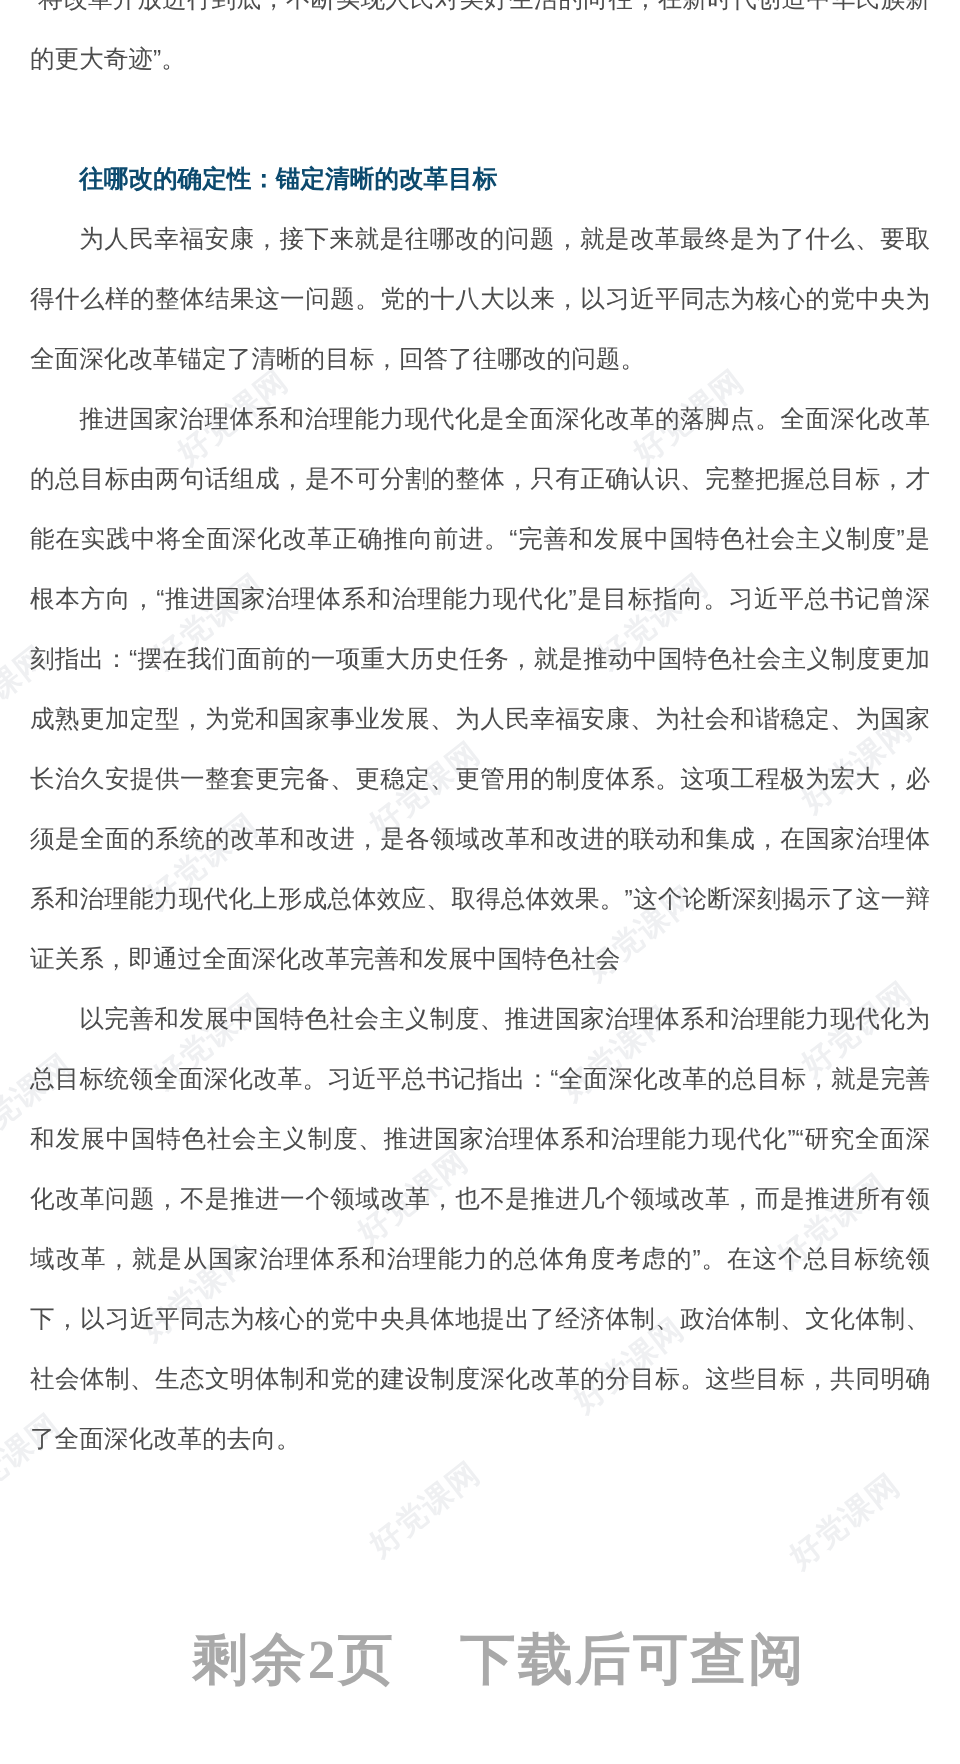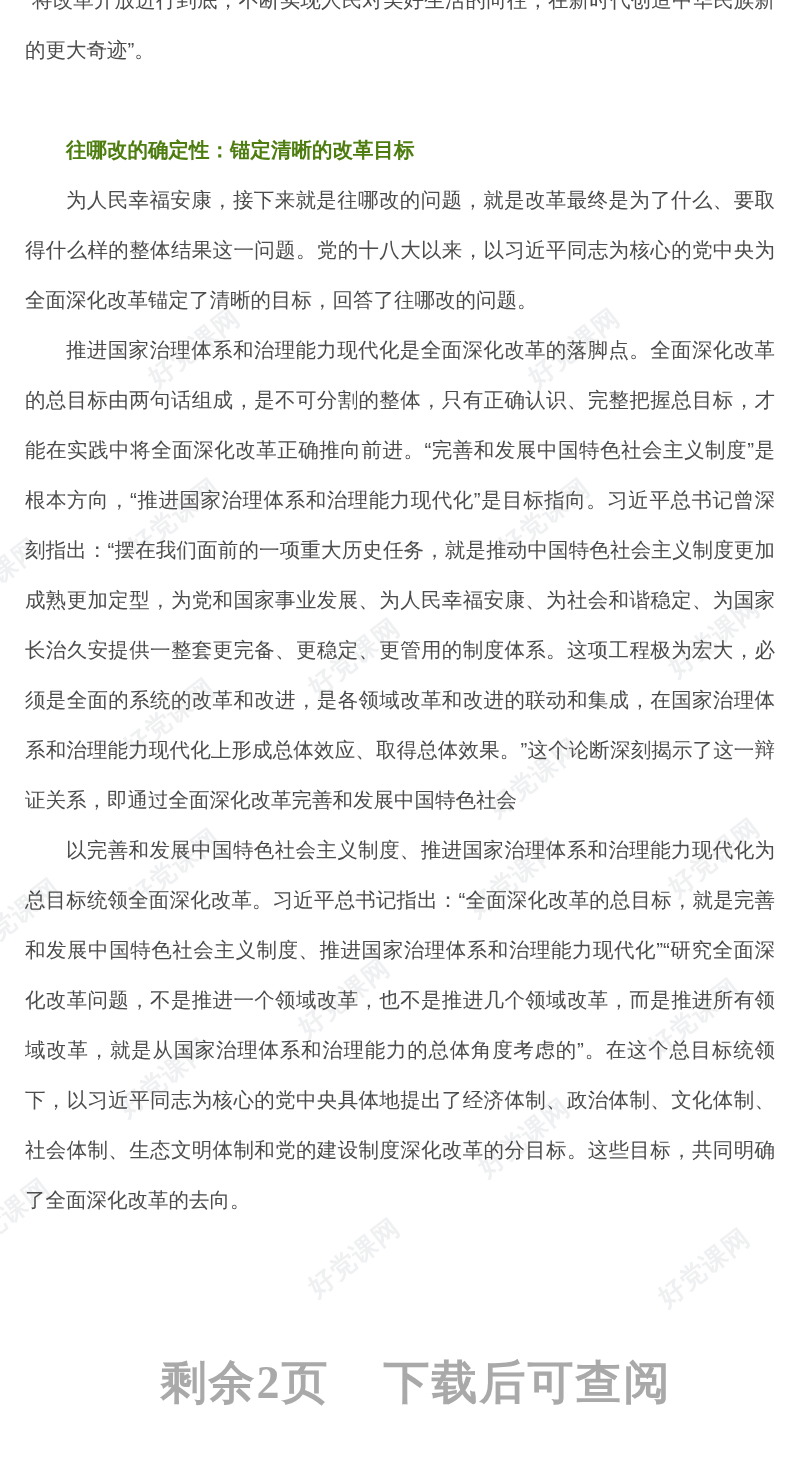--- a/index.html
+++ b/index.html
@@ -60,21 +60,21 @@
     line-height: 50px;
     color: #4c4c4c;
     text-align: justify;
     text-justify: inter-ideograph;
     letter-spacing: 0px;
     font-weight: 400;
   }
   .para.indent { text-indent: 2em; }
   .para.heading {
     font-weight: 700;
-    color: #4d7c0f;
+    color: #0c4a6e;
     text-indent: 2em;
     text-align: left;
   }
   .gap-lg { height: 50px; }
 
   
   #footer-notice {
     position: absolute;
     left: 0;
     top: 1352px;

